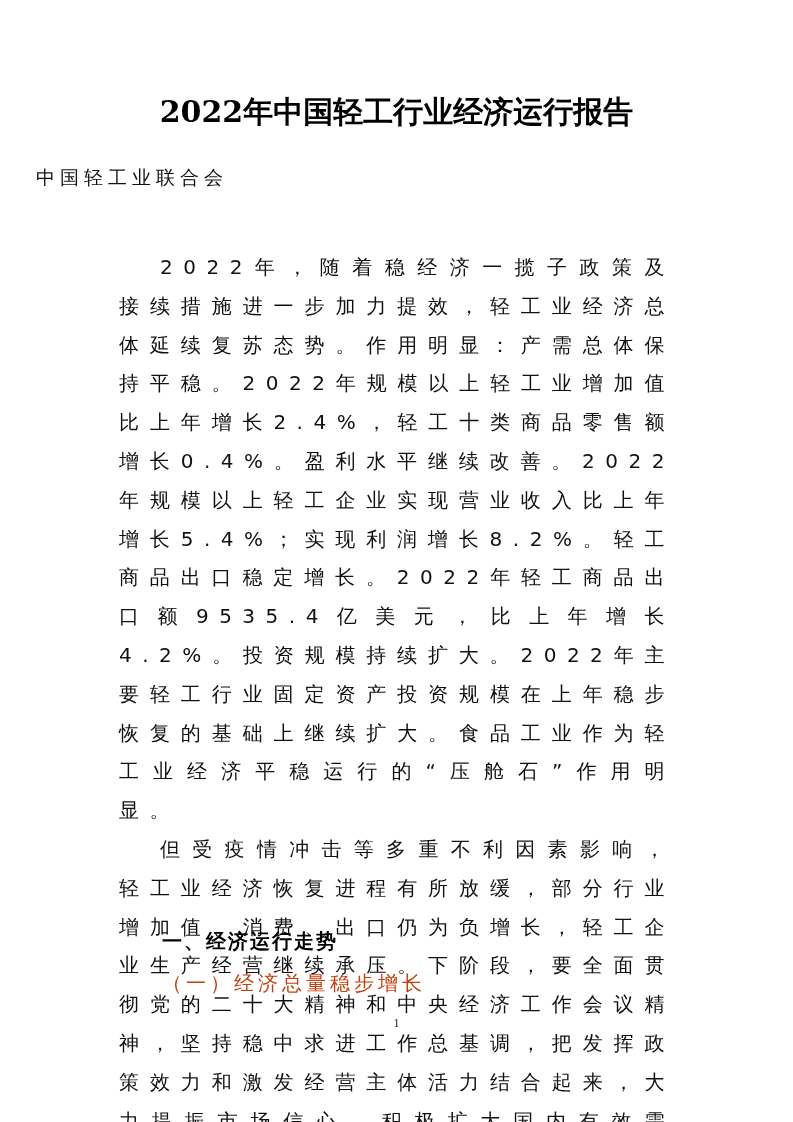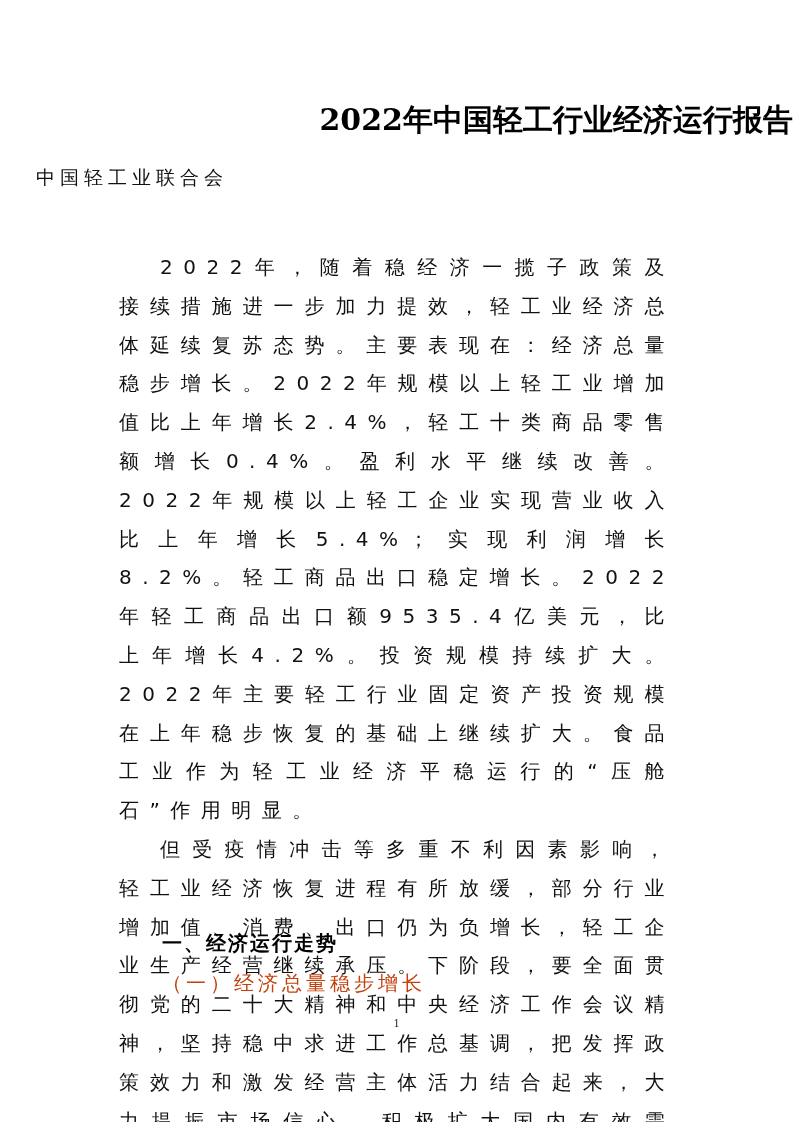--- a/index.html
+++ b/index.html
@@ -1,58 +1,58 @@
 <!DOCTYPE html>
 <html><head>
   <meta charset="utf-8">
   <style>
     html, body { margin: 0; padding: 0; background: #ffffff; }
     body { width: 793px; height: 1122px; position: relative; overflow: hidden; color: #111; }
     .page { position: absolute; left: 0; top: 0; width: 793px; height: 1122px; background: #fff; }
     .title {
-      position: absolute; left: 0; top: 100px; width: 793px; text-align: right;
+      position: absolute; left: 0; top: 92px; width: 793px; text-align: center;
       font-family: "DejaVu Serif", "Liberation Serif", serif;
       font-weight: bold; font-size: 30px; letter-spacing: 0px; line-height: 40px; color: #000;
     }
     .author {
       position: absolute; left: 0; top: 163px; width: 793px; text-align: left;
       font-family: "DejaVu Sans", "Liberation Sans", sans-serif;
       font-size: 19px; letter-spacing: 5px; line-height: 28px; color: #111; margin-left: 36px;
     }
     .body {
       position: absolute; left: 119px; top: 248px; width: 556px;
       font-family: "DejaVu Sans", "Liberation Sans", sans-serif;
       font-size: 20px; line-height: 38.8px; letter-spacing: 10.5px; color: #111;
       text-align: justify;
     }
     .para { margin: 0; text-indent: 41px; }
     .heading1 {
       position: absolute; left: 162px; top: 928px;
-      font-family: Liberation Serif, serif;
+      font-family: Liberation Mono, monospace;
       font-weight: bold; font-size: 20px; letter-spacing: 2px; line-height: 30px; color: #000;
     }
     .heading2 {
       position: absolute; left: 162px; top: 968px;
       font-family: "DejaVu Sans", "Liberation Sans", sans-serif;
       font-size: 20px; letter-spacing: 4px; line-height: 30px; color: #c2410c;
     }
     .page-number {
       position: absolute; left: 0; top: 1016px; width: 793px; text-align: center;
       font-family: "Liberation Serif", serif; font-size: 12px; color: #222;
     }
   </style>
 </head>
 <body>
 
 <div class="page">
   <div class="title">2022年中国轻工行业经济运行报告</div>
   <div class="author">中国轻工业联合会</div>
 
   <div class="body">
-    <p class="para">2022年，随着稳经济一揽子政策及接续措施进一步加力提效，轻工业经济总体延续复苏态势。主要表现在：经济总量稳步增长。2022年规模以上轻工业增加值比上年增长2.4%，轻工十类商品零售额增长0.4%。盈利水平继续改善。2022年规模以上轻工企业实现营业收入比上年增长5.4%；实现利润增长8.2%。轻工商品出口稳定增长。2022年轻工商品出口额9535.4亿美元，比上年增长4.2%。投资规模持续扩大。2022年主要轻工行业固定资产投资规模在上年稳步恢复的基础上继续扩大。食品工业作为轻工业经济平稳运行的“压舱石”作用明显。</p>
+    <p class="para">2022年，随着稳经济一揽子政策及接续措施进一步加力提效，轻工业经济总体延续复苏态势。作用明显：产需总体保持平稳。2022年规模以上轻工业增加值比上年增长2.4%，轻工十类商品零售额增长0.4%。盈利水平继续改善。2022年规模以上轻工企业实现营业收入比上年增长5.4%；实现利润增长8.2%。轻工商品出口稳定增长。2022年轻工商品出口额9535.4亿美元，比上年增长4.2%。投资规模持续扩大。2022年主要轻工行业固定资产投资规模在上年稳步恢复的基础上继续扩大。食品工业作为轻工业经济平稳运行的“压舱石”作用明显。</p>
     <p class="para">但受疫情冲击等多重不利因素影响，轻工业经济恢复进程有所放缓，部分行业增加值、消费、出口仍为负增长，轻工企业生产经营继续承压。下阶段，要全面贯彻党的二十大精神和中央经济工作会议精神，坚持稳中求进工作总基调，把发挥政策效力和激发经营主体活力结合起来，大力提振市场信心，积极扩大国内有效需求，推动2023年经济运行整体好转。</p>
   </div>
 
   <div class="heading1">一、经济运行走势</div>
   <div class="heading2">（一）经济总量稳步增长</div>
 
   <div class="page-number">1</div>
 </div>
 
 </body></html>

